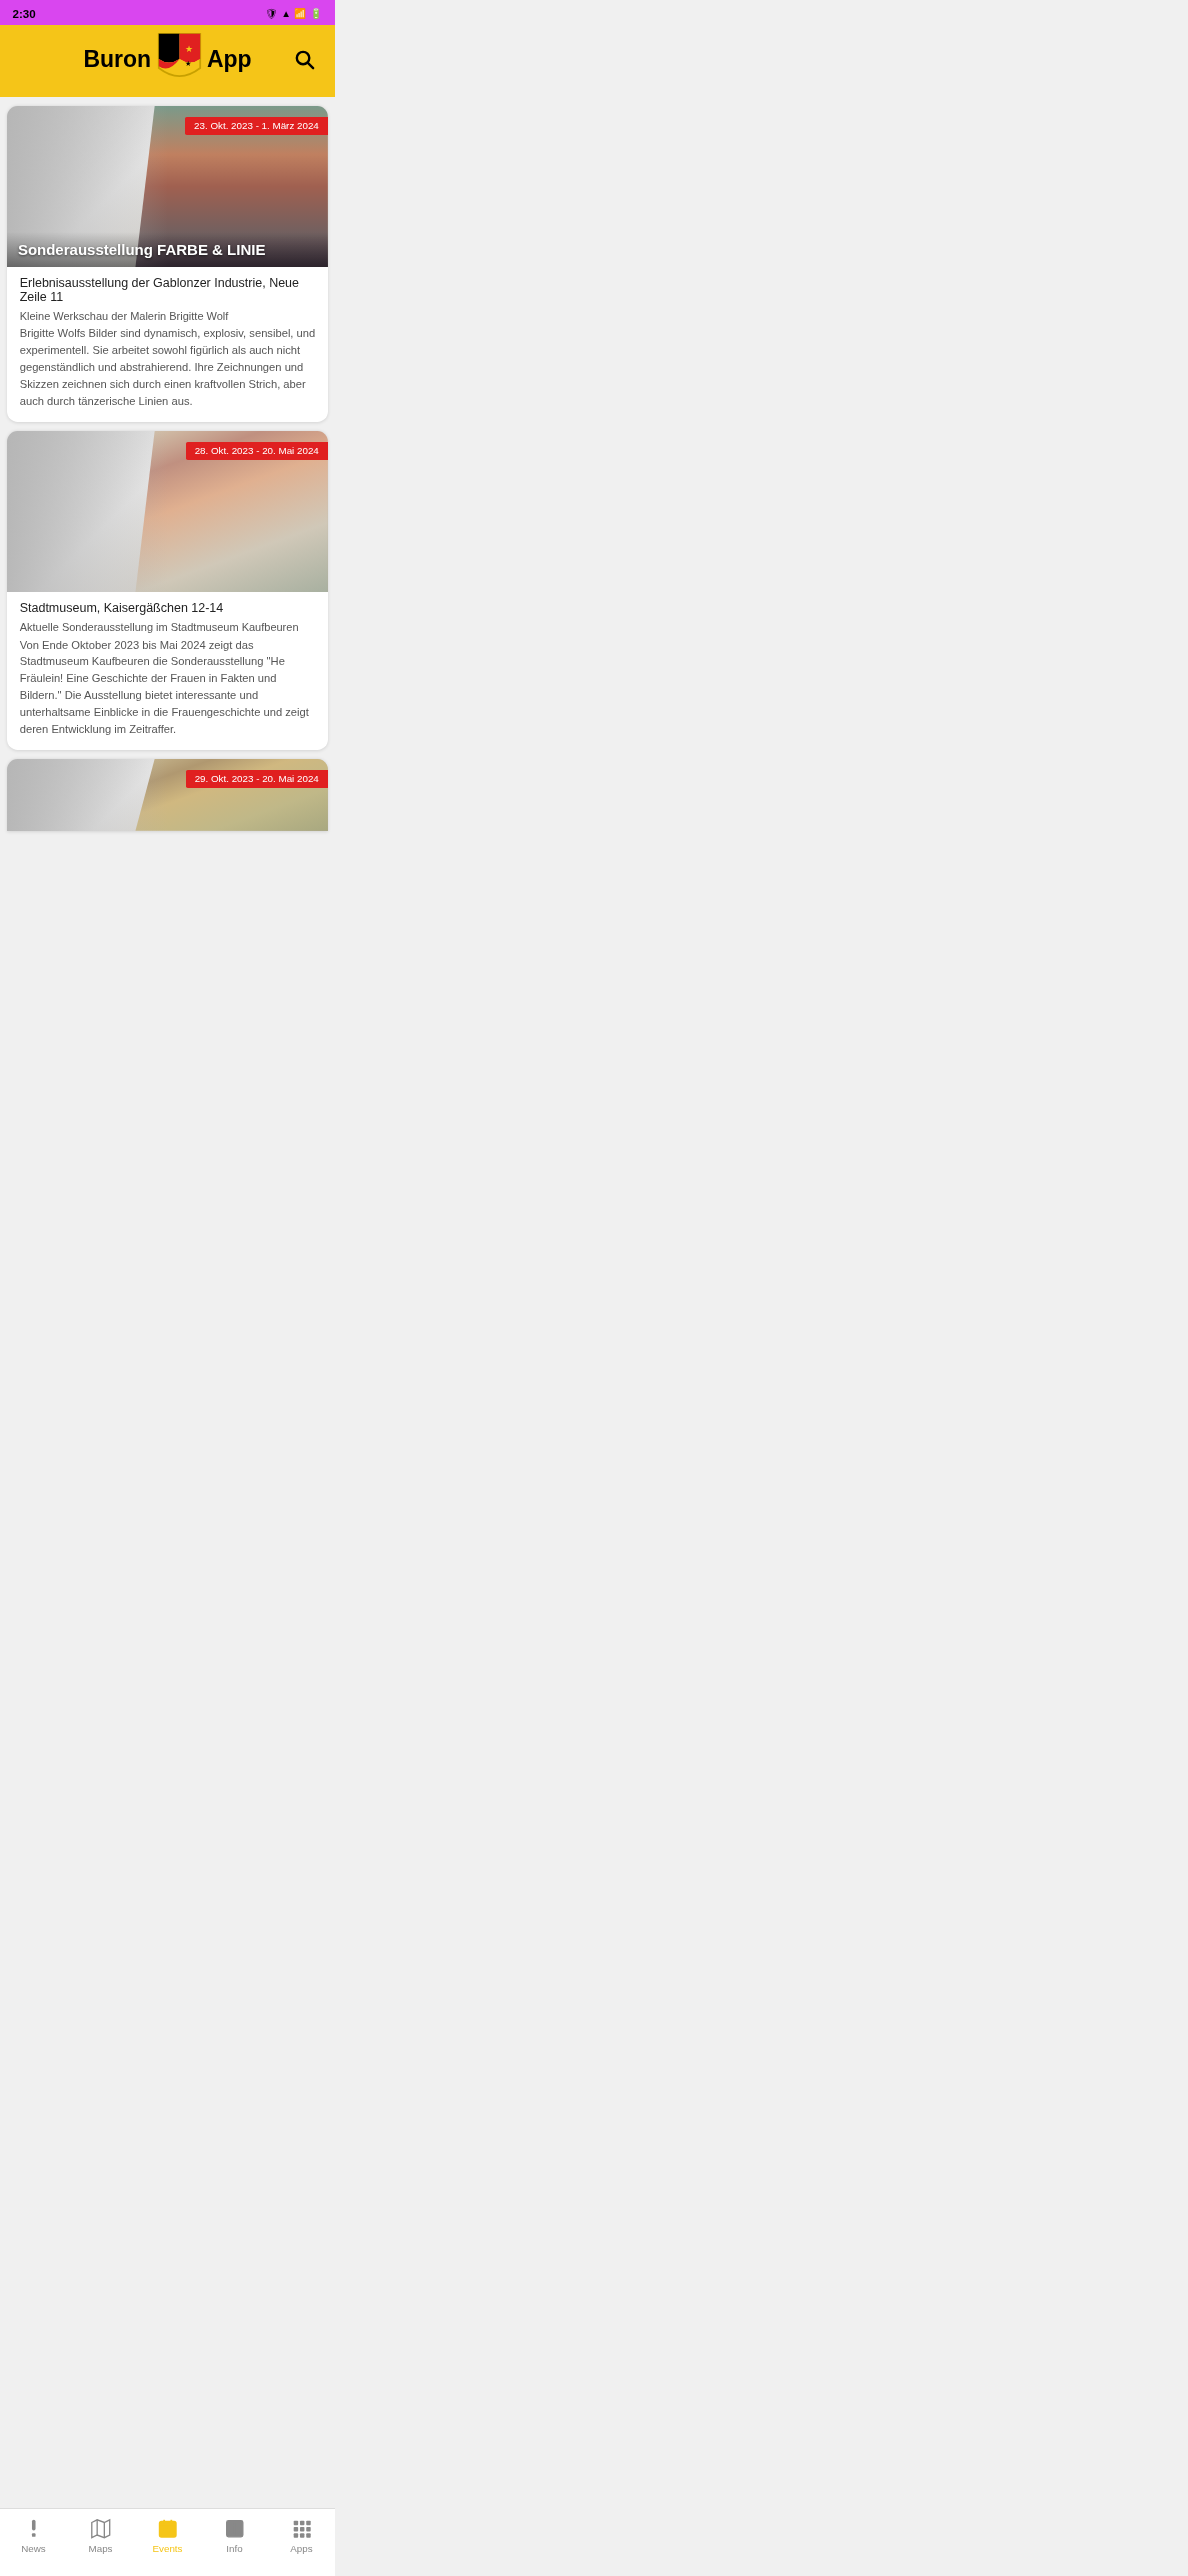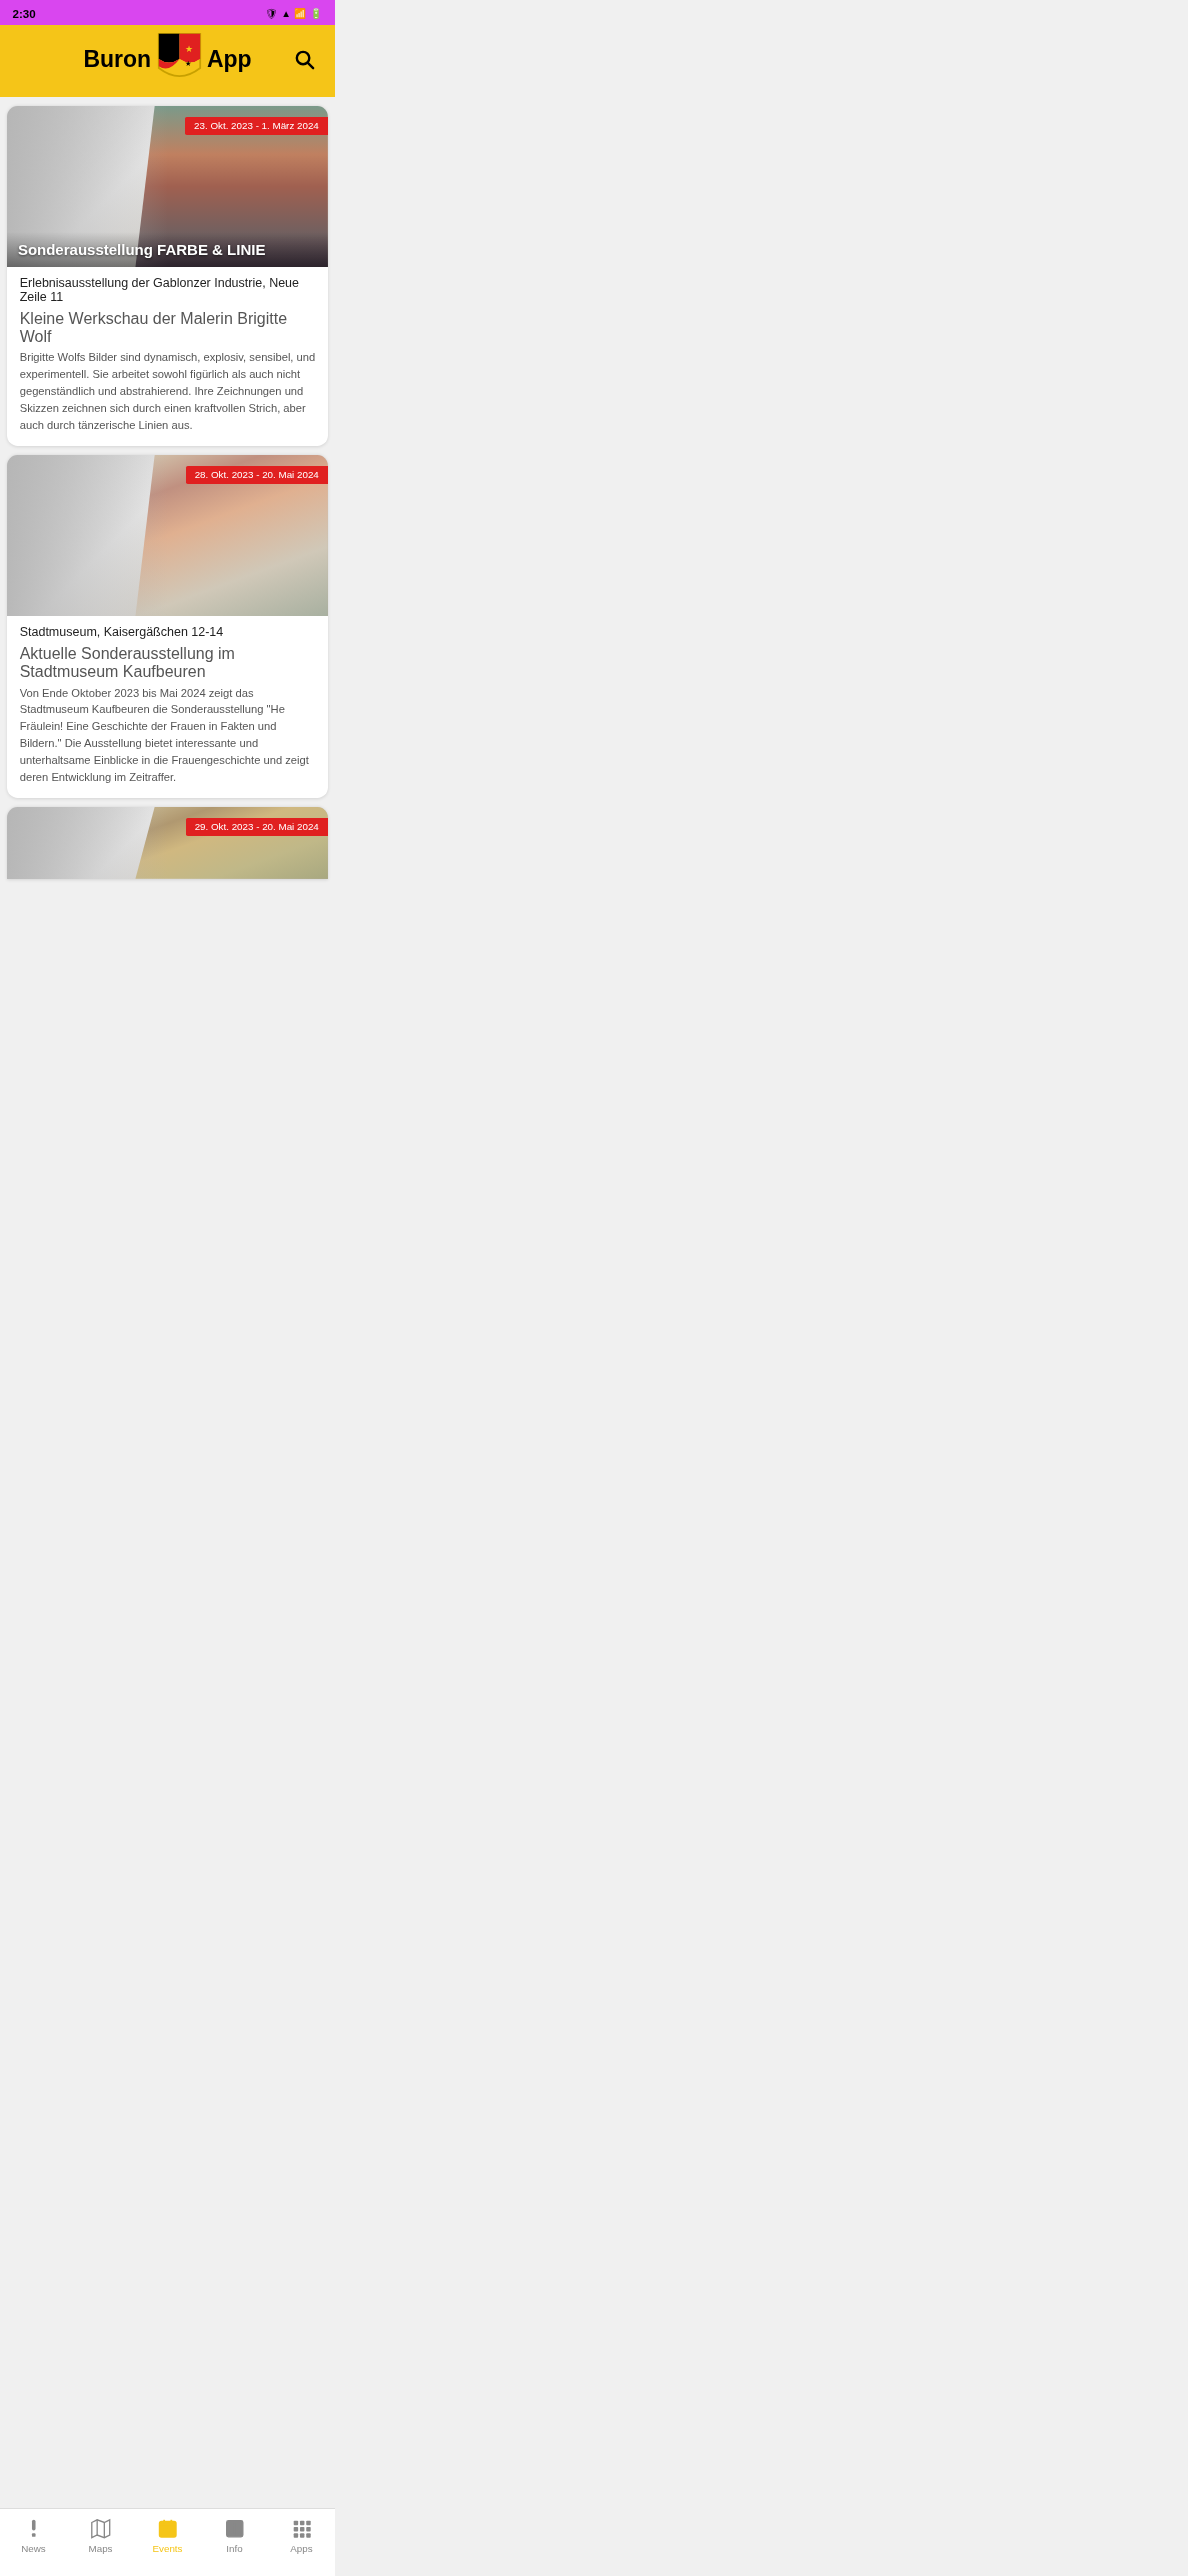--- a/index.html
+++ b/index.html
@@ -177,21 +177,21 @@
     .card-body {
       padding: 9px 12.5px 12.5px 12.5px;
     }
     .card-subtitle {
       font-size: 12.5px;
       font-weight: 400;
       color: #222;
       margin-bottom: 3.6px;
     }
     .card-location {
-      font-size: 16px;
+      font-size: 11px;
       color: #555;
       margin-bottom: 3.6px;
       margin-top: 6px;
     }
     .card-description {
       font-size: 11.2px;
       color: #555;
       line-height: 1.5;
     }
 

